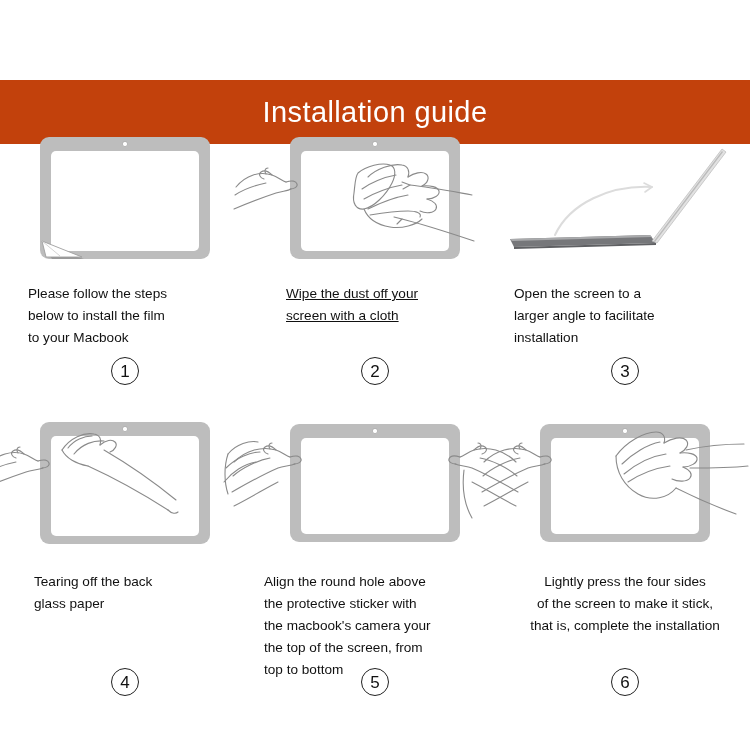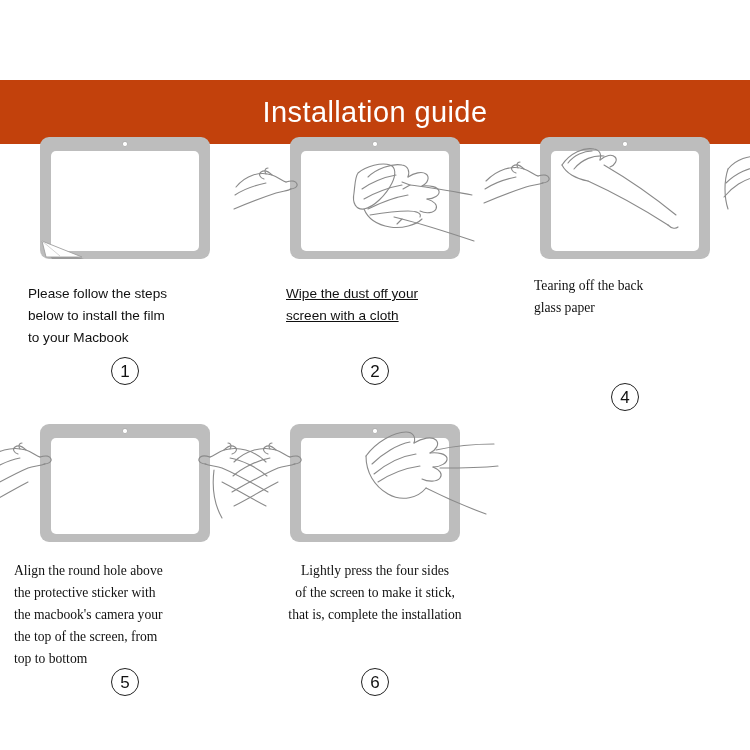--- a/index.html
+++ b/index.html
@@ -97,21 +97,21 @@
     display: flex;
     align-items: center;
     justify-content: center;
     font-size: 17px;
     color: #111111;
     line-height: 1;
     box-sizing: border-box;
   }
   
   .row2 .step-num { top: 258px; }
-  .row2 .caption  { top: 150px; font-family: Liberation Serif, serif; }
+  .row2 .caption  { top: 161px; }
 
   
   .p1 .caption { padding-left: 28px; }
   .p2 .caption { padding-left: 36px; text-decoration: underline; }
   .p3 .caption { padding-left: 14px; }
   .p4 .caption { padding-left: 34px; }
   .p5 .caption { padding-left: 14px; }
   .p6 .caption { padding-left: 14px; text-align: center; }
 
   .p1 .step-num { padding-left: -0px; }
@@ -185,20 +185,42 @@
           </g>
         </svg>
       </div>
       <div class="caption">Wipe the dust off your
 screen with a cloth</div>
       <div class="step-num">
         <div class="circle">2</div>
       </div>
     </div>
 
+    <div class="step p3">
+      <div class="art">
+        <svg width="250" height="140" viewBox="0 0 250 140">
+
+          <path d="M10 114 L150 110 L156 118 L14 122 Z" fill="#76777a"></path>
+          <path d="M10 114 L150 110 L152 112 L12 116 Z" fill="#a9aaac"></path>
+          <path d="M14 122 L156 118 L156 120 L14 124 Z" fill="#5f6063"></path>
+
+          <path d="M152 116 L222 24 L226 27 L157 118 Z" fill="#e2e2e2" stroke="#b9b9b9" stroke-width="0.7"></path>
+          <path d="M154 116 L222 26 L223 27 L155 117 Z" fill="#9a9a9a" opacity="0.55"></path>
+
+          <path d="M55 110 C 70 78, 110 60, 152 62" fill="none" stroke="#dcdcdc" stroke-width="2" stroke-linecap="round"></path>
+          <path d="M152 62 L144 58 M152 62 L145 67" fill="none" stroke="#dcdcdc" stroke-width="1.6" stroke-linecap="round"></path>
+        </svg>
+      </div>
+      <div class="caption">Open the screen to a
+larger angle to facilitate
+installation</div>
+      <div class="step-num">
+        <div class="circle">3</div>
+      </div>
+    </div>
 
     <div class="step p4 row2">
       <div class="art">
         <svg width="250" height="140" viewBox="0 0 250 140">
           <rect x="40" y="12" width="170" height="122" rx="9" ry="9" fill="#bdbdbd"></rect>
           <rect x="51" y="26" width="148" height="100" rx="5" ry="5" fill="#ffffff"></rect>
           <circle cx="125" cy="19" r="2.6" fill="#ffffff" stroke="#a8a8a8" stroke-width="0.8"></circle>
 
           <g fill="none" stroke="#8a8a8a" stroke-width="1.1" stroke-linecap="round" stroke-linejoin="round">
 

